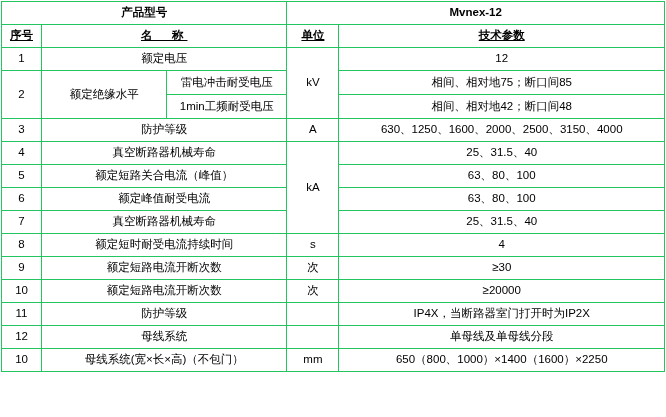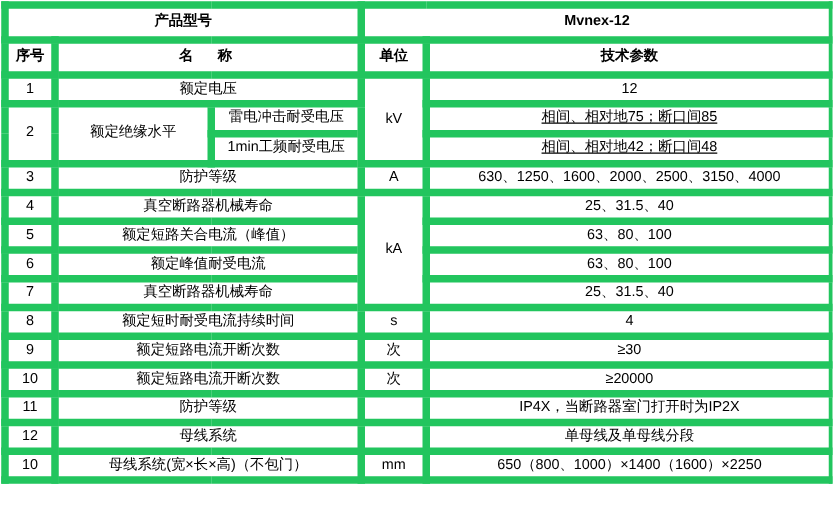--- a/index.html
+++ b/index.html
@@ -14,54 +14,54 @@
     color: #000000;
     overflow: hidden;
   }
   #spec-table {
     border-collapse: collapse;
     table-layout: fixed;
     width: 664px;
     margin: 1px 0 0 1px;
   }
   #spec-table td {
-    border: 6px solid #22c55e;
+    border: 1px solid #22c55e;
     text-align: center;
     vertical-align: middle;
     font-size: 11.5px;
     line-height: 1.15;
     padding: 0 2px;
   }
   .h-model {
     font-size: 14px;
     font-weight: bold;
     height: 22px;
   }
   .h-sub {
     font-size: 12.5px;
     font-weight: bold;
     height: 22px;
+    text-decoration: underline;
   }
   .h-sub.name {
     letter-spacing: 4px;
   }
   .row-normal {
     height: 23px;
   }
   .row-tall {
     height: 24px;
   }
   .c-no { width: 40px; }
   .c-name-left { width: 125px; }
   .c-name-right { width: 120px; }
   .c-unit { width: 52px; }
   .c-val { width: 325px; }
   .val-cn {
     font-size: 11.5px;
-    text-decoration: underline;
   }
   .nowrap {
     white-space: nowrap;
   }
 </style>
 </head>
 <body>
 
 <table id="spec-table">
   <colgroup>

